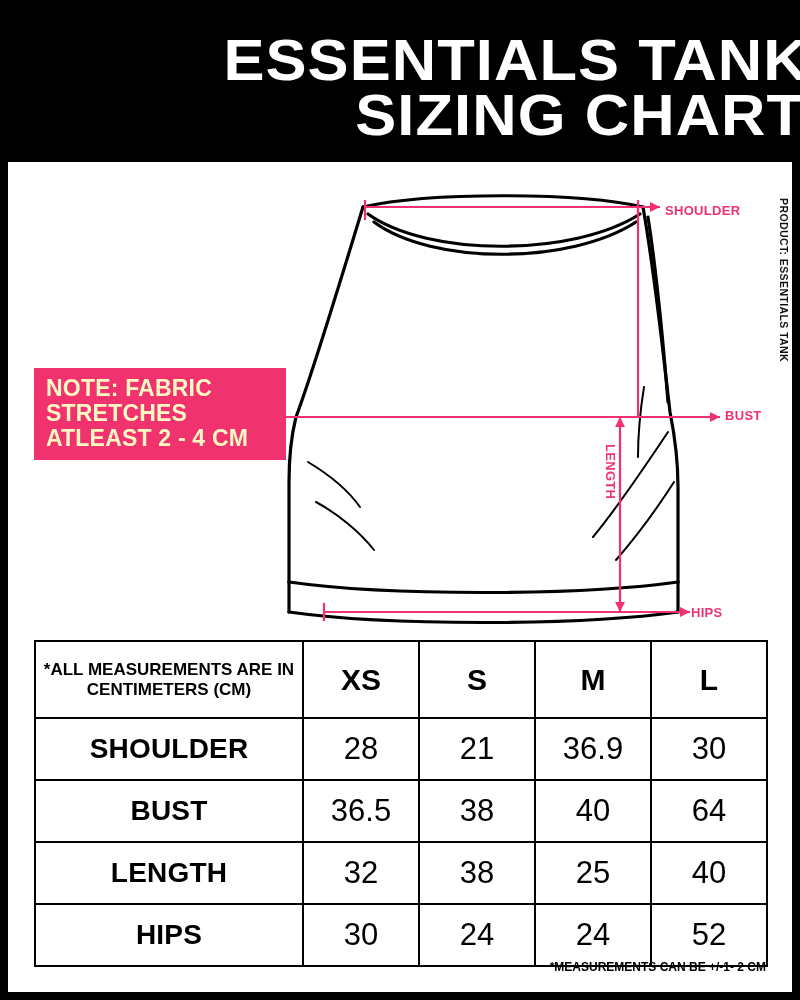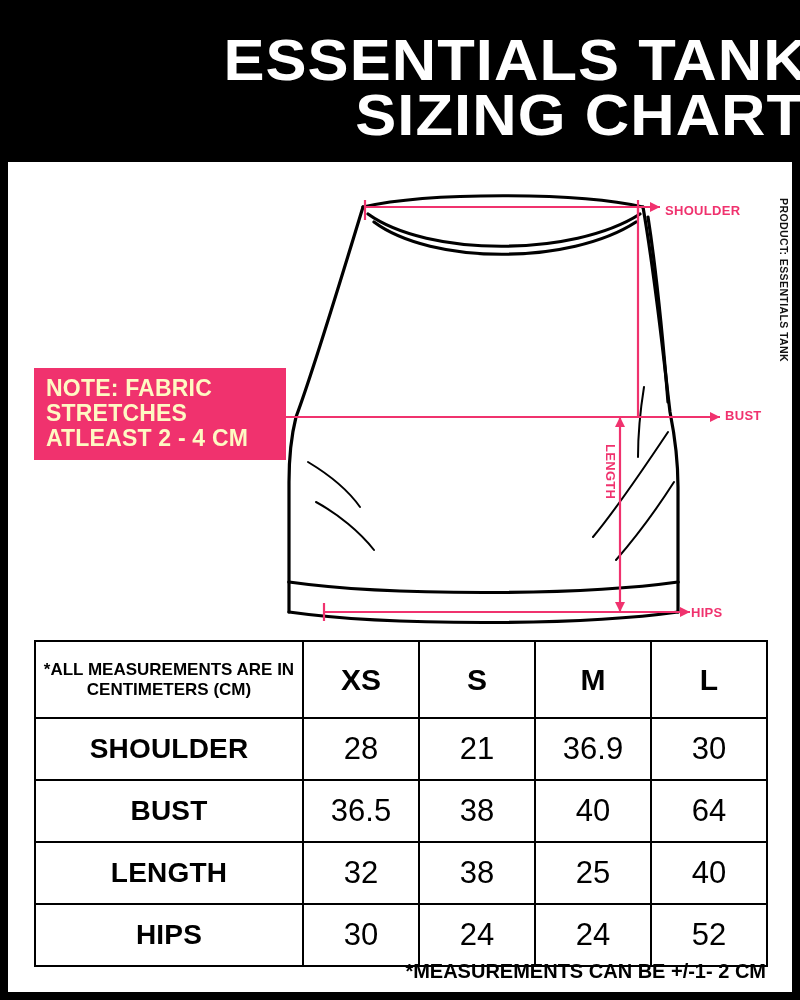--- a/index.html
+++ b/index.html
@@ -138,21 +138,21 @@
   }
   td.val {
     font-size: 31px;
     font-weight: 400;
   }
 
   .footnote {
     position: absolute;
     right: 26px;
     top: 952px;
-    font-size: 20px;
+    font-size: 12px;
     font-weight: 700;
     color: #000;
     white-space: nowrap;
   }
 </style>
 </head>
 <body>
 
 <div id="page">
   <div class="inner">

